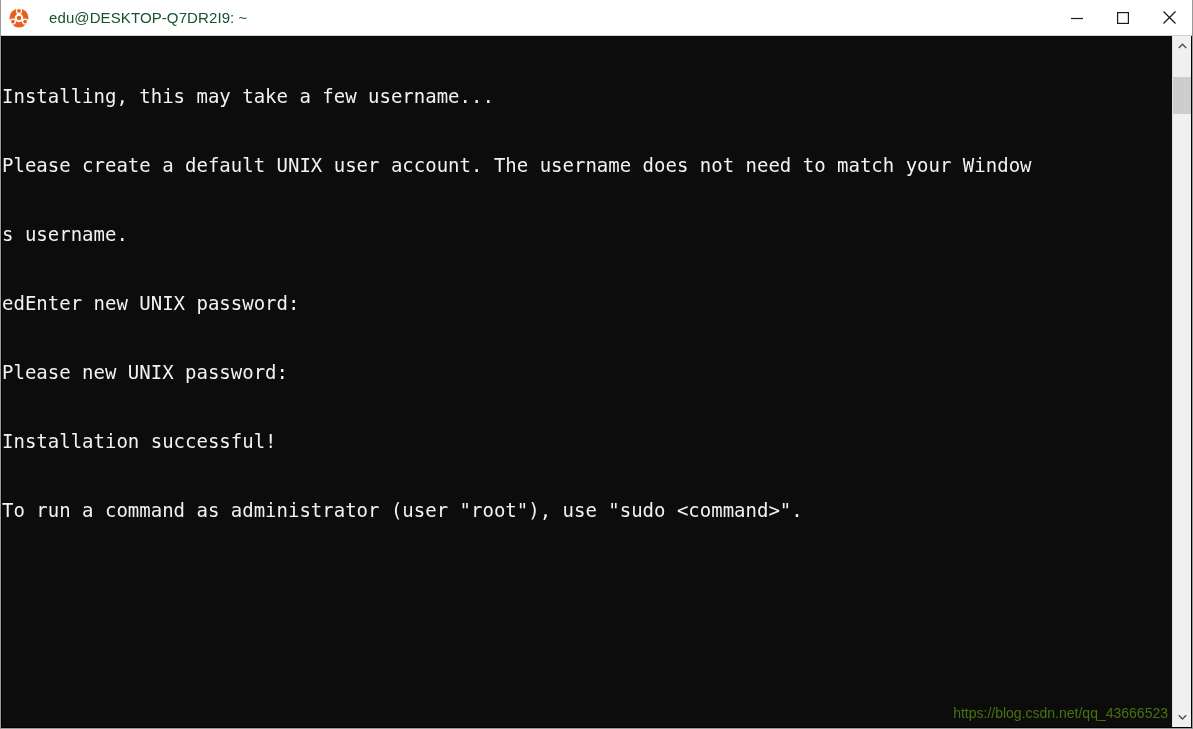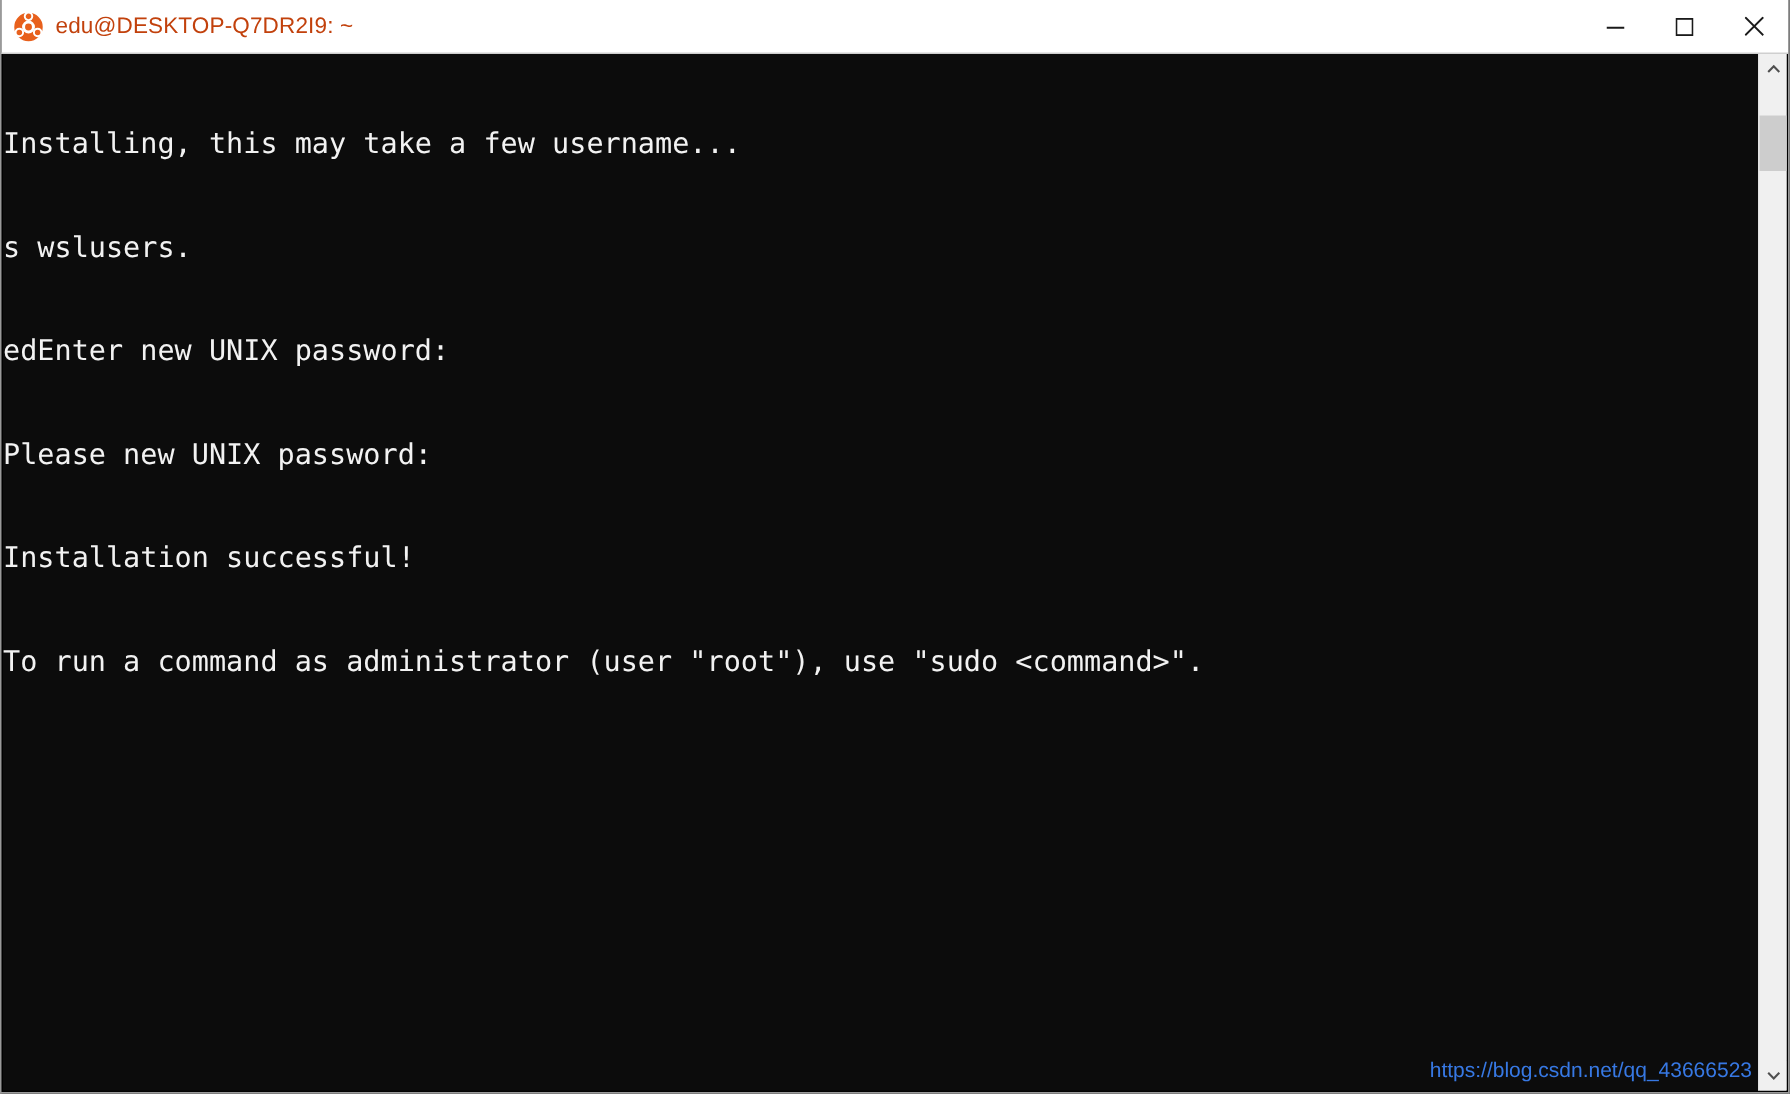--- a/index.html
+++ b/index.html
@@ -43,25 +43,26 @@
     height: 20px;
     margin-left: 8px;
     margin-right: 8px;
     flex: 0 0 auto;
     position: relative;
   }
   #app-icon svg { display: block; }
   #title-text {
     font-family: "Liberation Sans", sans-serif;
     font-size: 15px;
-    color: #c2410c;
+    color: #14532d;
     letter-spacing: 0.1px;
     white-space: nowrap;
     flex: 1 1 auto;
     line-height: 36px;
+    margin-left: 12px;
   }
   .win-btn {
     width: 46px;
     height: 35px;
     display: flex;
     align-items: center;
     justify-content: center;
     flex: 0 0 auto;
     background: transparent;
   }
@@ -91,21 +92,21 @@
   }
   .line { height: 23px; white-space: pre; }
 
   
   #watermark {
     position: absolute;
     right: 6px;
     bottom: 6px;
     font-family: "Liberation Sans", sans-serif;
     font-size: 14px;
-    color: #3b82f6;
+    color: #4d7c0f;
     white-space: nowrap;
     opacity: 0.92;
   }
 
   
   #scrollbar {
     position: absolute;
     right: 1px;
     top: 36px;
     width: 19px;
@@ -178,21 +179,22 @@
         <line x1="0.5" y1="0.5" x2="12.5" y2="12.5" stroke="#1a1a1a" stroke-width="1.2"></line>
         <line x1="12.5" y1="0.5" x2="0.5" y2="12.5" stroke="#1a1a1a" stroke-width="1.2"></line>
       </svg>
     </div>
   </div>
 
   <div id="terminal">
 
     <div id="console-text">
       <div class="line">Installing, this may take a few username...</div>
-      <div class="line">s wslusers.</div>
+      <div class="line">Please create a default UNIX user account. The username does not need to match your Window</div>
+      <div class="line">s username.</div>
       <div class="line">edEnter new UNIX password:</div>
       <div class="line">Please new UNIX password:</div>
       <div class="line">Installation successful!</div>
       <div class="line">To run a command as administrator (user "root"), use "sudo &lt;command&gt;".</div>
       
       
       
     </div>
 
     <div id="watermark">https://blog.csdn.net/qq_43666523</div>

